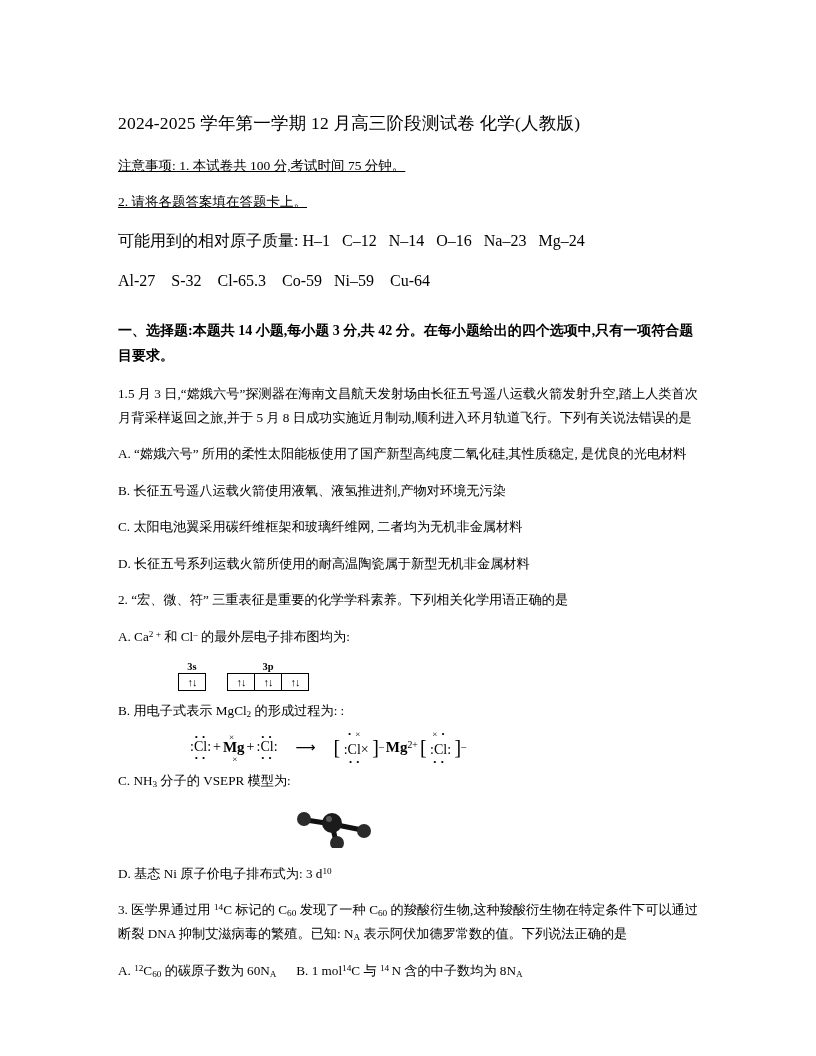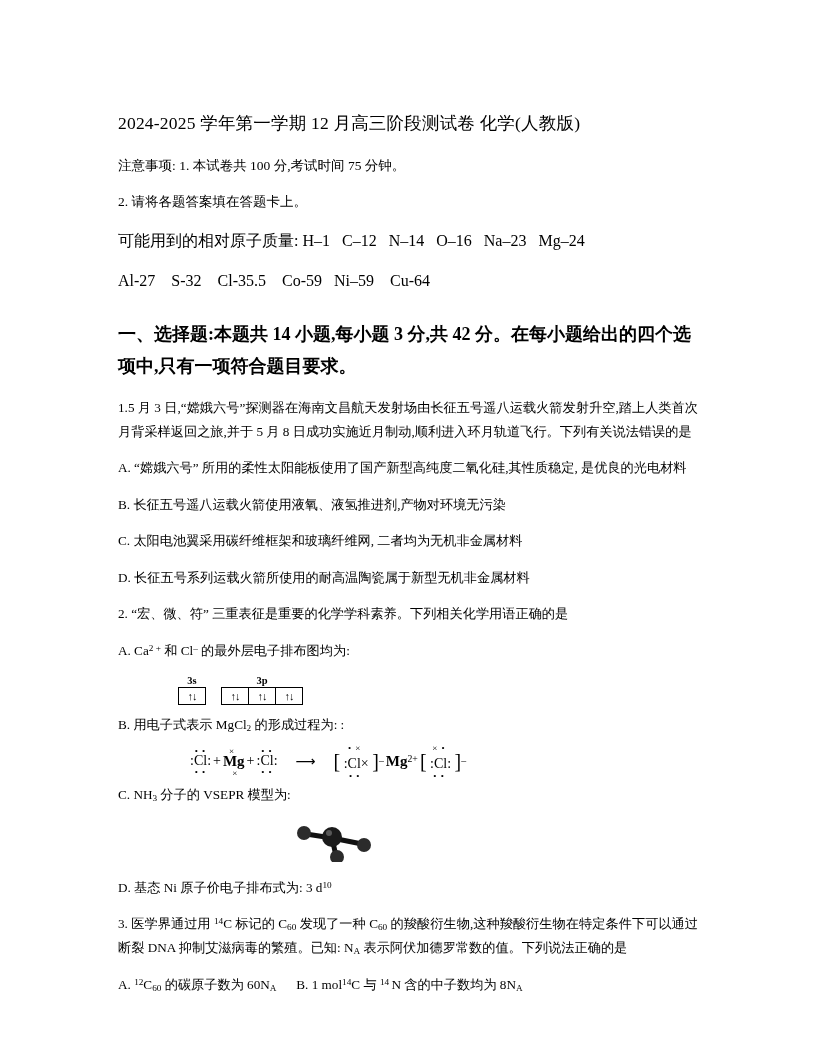--- a/index.html
+++ b/index.html
@@ -26,29 +26,30 @@
     font-size: 17.5px;
     font-weight: normal;
     letter-spacing: 0.2px;
     margin: 0 0 20px 0;
     line-height: 1.3;
   }
   .note-line {
     font-size: 13.5px;
     line-height: 1.6;
     margin: 0 0 15px 0;
+    text-decoration: underline;
   }
   .mass-line {
     font-size: 16px;
     line-height: 1.6;
     margin: 0 0 14px 0;
     white-space: pre;
   }
   .section-head {
-    font-size: 18px;
+    font-size: 14px;
     font-weight: bold;
     line-height: 1.75;
     margin: 26px 0 14px 0;
   }
   .q-block {
     font-size: 13.2px;
     line-height: 1.78;
     margin: 0 0 13px 0;
     text-align: justify;
   }
@@ -62,21 +63,21 @@
   sup { font-size: 70%; vertical-align: 0.45em; }
 
   
   .orbital-wrap {
     margin: 10px 0 8px 0;
     padding-left: 60px;
   }
   .orbital-row {
     display: flex;
     align-items: center;
-    gap: 15px;
+    gap: 21px;
   }
   .orb-group { display: inline-block; }
   .orb-label {
     font-size: 10.5px;
     font-weight: bold;
     text-align: center;
     margin-bottom: 1px;
     font-family: "Liberation Serif", serif;
   }
   .orb-boxes {
@@ -131,21 +132,21 @@
 <body>
 
 <div class="page">
 
   <h1 class="doc-title">2024-2025 学年第一学期 12 月高三阶段测试卷 化学(人教版)</h1>
 
   <p class="note-line">注意事项: 1. 本试卷共 100 分,考试时间 75 分钟。</p>
   <p class="note-line">2. 请将各题答案填在答题卡上。</p>
 
   <p class="mass-line">可能用到的相对原子质量: H–1   C–12   N–14   O–16   Na–23   Mg–24</p>
-  <p class="mass-line">Al-27    S-32    Cl-35.5    Co-59   Ni–59    Cu-64</p>
+  <p class="mass-line">Al-27    S-32    Cl-65.3    Co-59   Ni–59    Cu-64</p>
 
   <p class="section-head">一、选择题:本题共 14 小题,每小题 3 分,共 42 分。在每小题给出的四个选项中,只有一项符合题目要求。</p>
 
   <p class="q-block">1.5 月 3 日,“嫦娥六号”探测器在海南文昌航天发射场由长征五号遥八运载火箭发射升空,踏上人类首次月背采样返回之旅,并于 5 月 8 日成功实施近月制动,顺利进入环月轨道飞行。下列有关说法错误的是</p>
   <p class="opt">A. “嫦娥六号” 所用的柔性太阳能板使用了国产新型高纯度二氧化硅,其性质稳定, 是优良的光电材料</p>
   <p class="opt">B. 长征五号遥八运载火箭使用液氧、液氢推进剂,产物对环境无污染</p>
   <p class="opt">C. 太阳电池翼采用碳纤维框架和玻璃纤维网, 二者均为无机非金属材料</p>
   <p class="opt">D. 长征五号系列运载火箭所使用的耐高温陶瓷属于新型无机非金属材料</p>
 
   <p class="q-block">2. “宏、微、符” 三重表征是重要的化学学科素养。下列相关化学用语正确的是</p>

